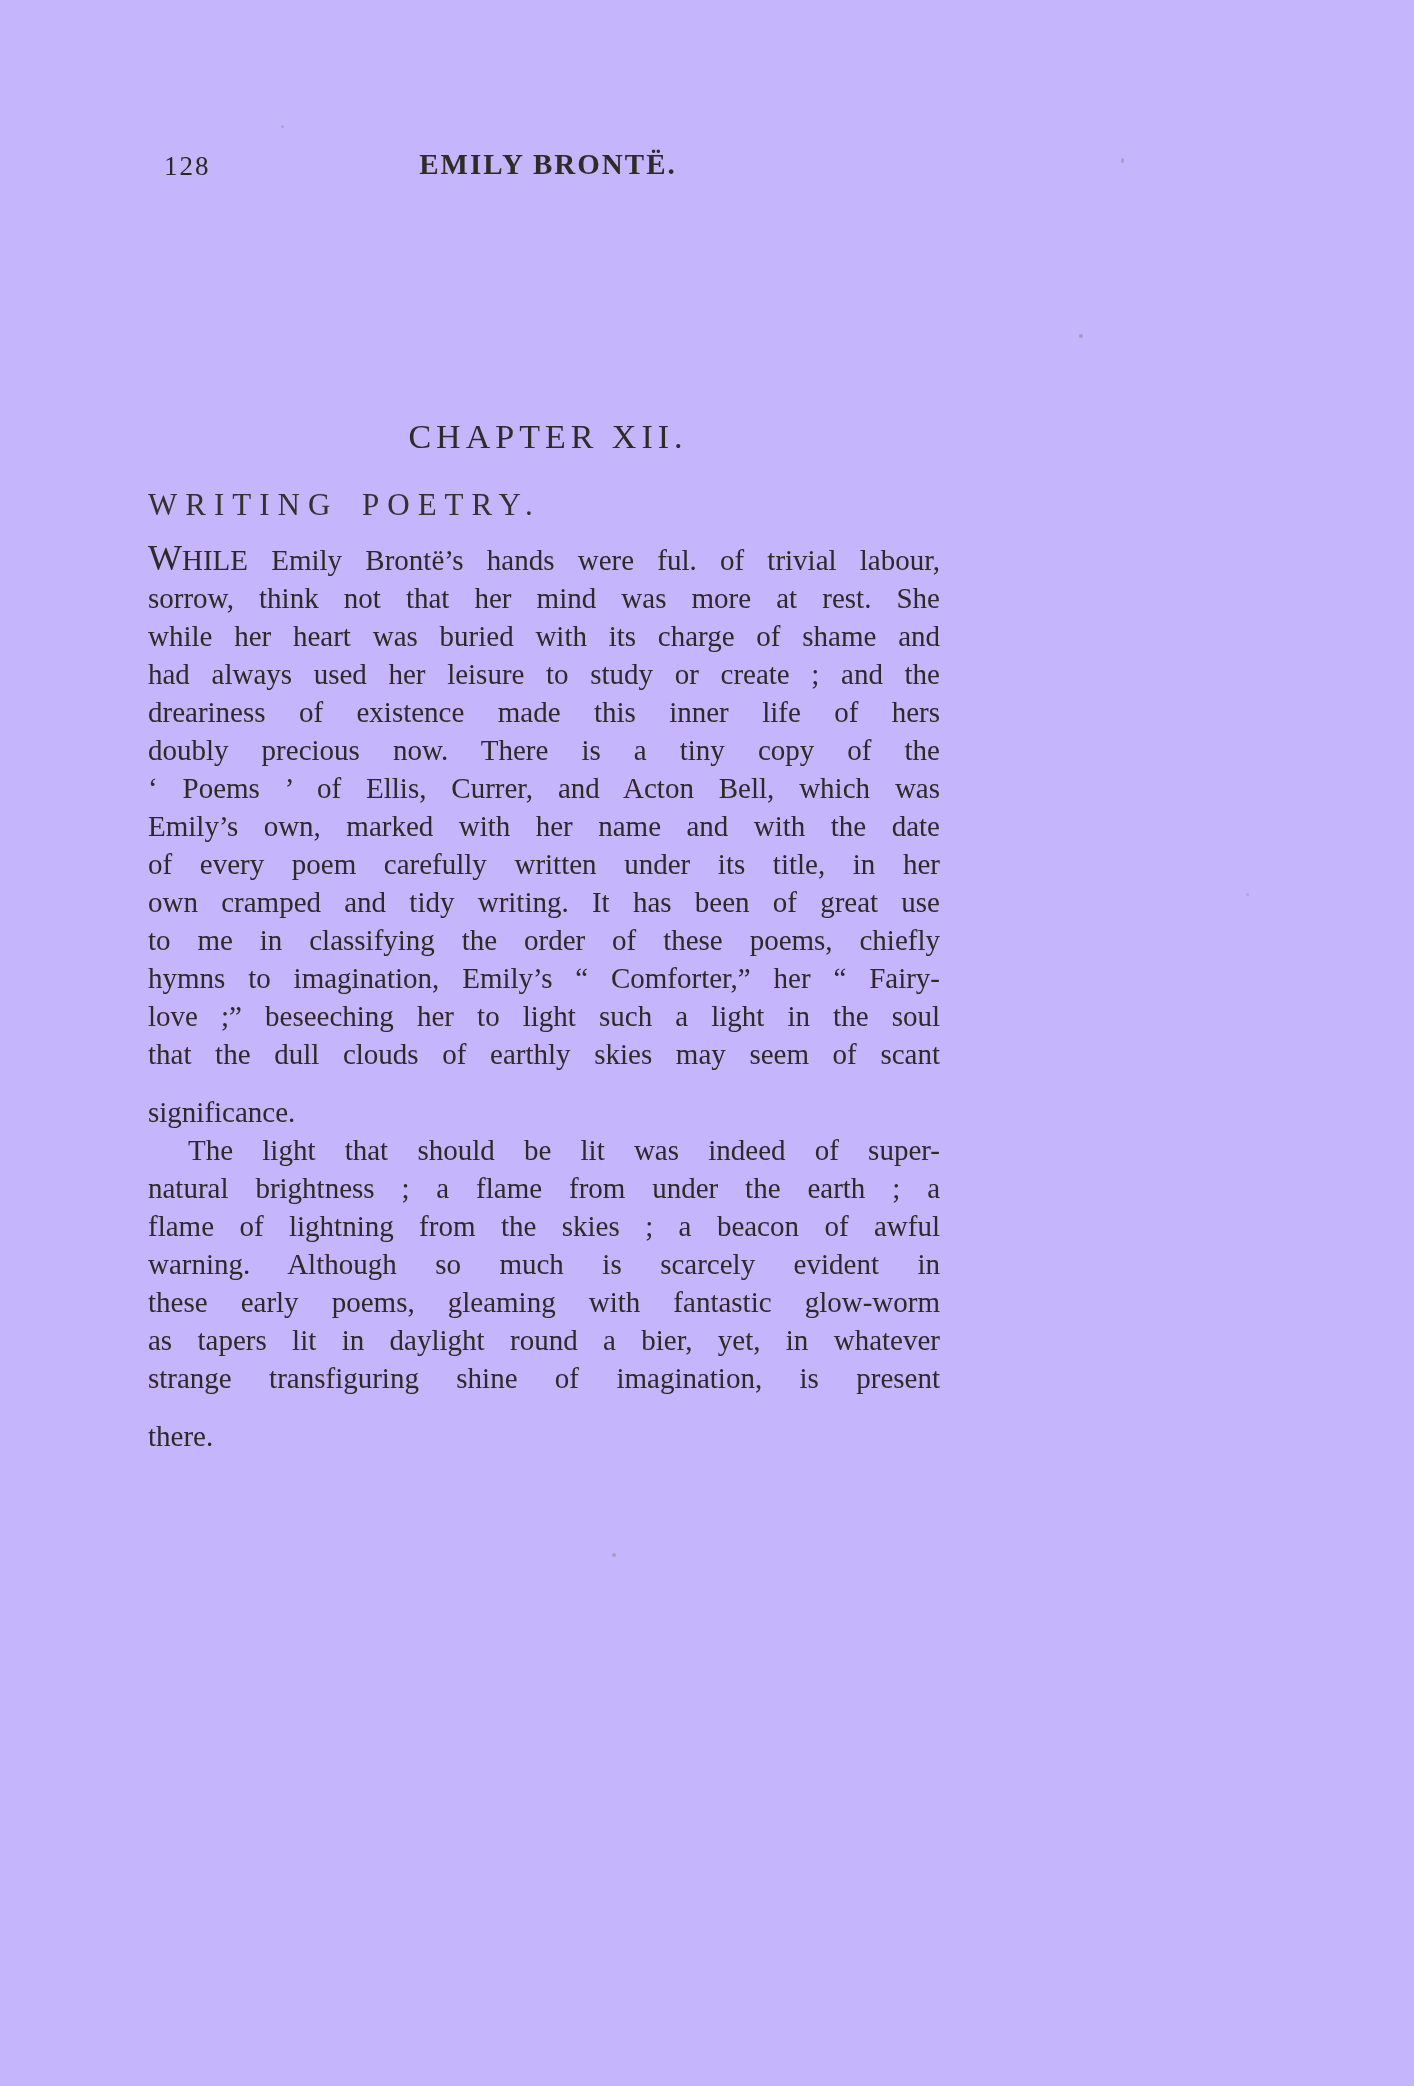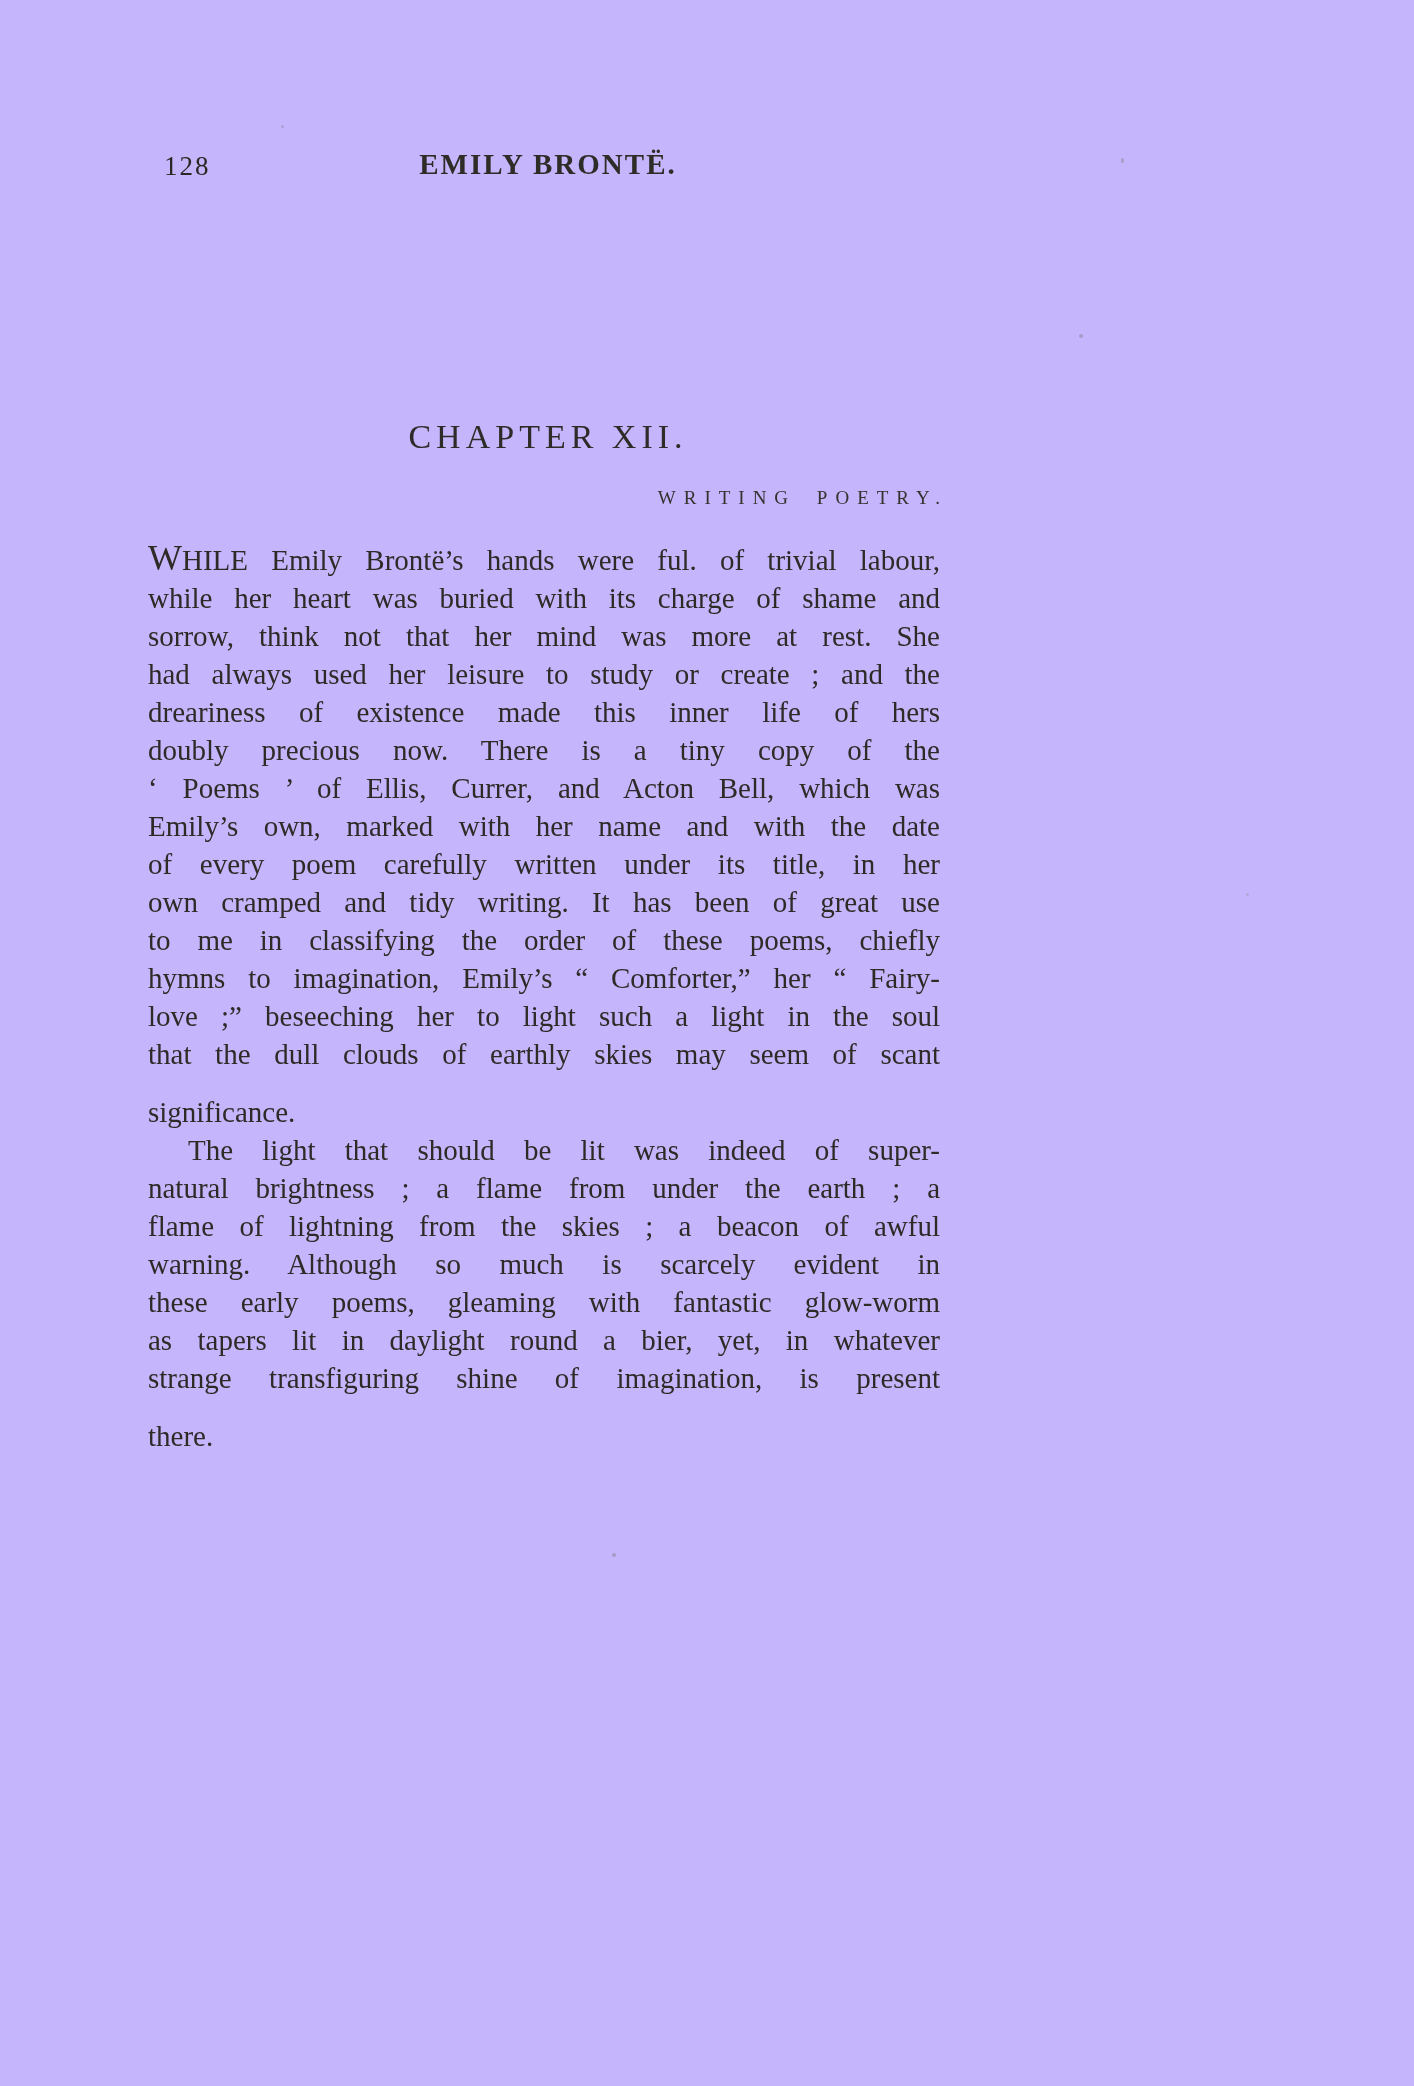--- a/index.html
+++ b/index.html
@@ -55,22 +55,22 @@
     text-align: center;
     font-size: 34px;
     letter-spacing: 5px;
     color: #2e2c28;
   }
   .section-heading {
     position: absolute;
     top: 487px;
     left: 148px;
     width: 800px;
-    text-align: right;
-    font-size: 19px;
+    text-align: left;
+    font-size: 31px;
     letter-spacing: 8px;
     word-spacing: 8px;
     color: #34322d;
   }
 
   
   .body-text {
     position: absolute;
     top: 540px;
     left: 148px;
@@ -123,22 +123,22 @@
     <span class="running-header">EMILY BRONTË.</span>
   </div>
 
   <div class="chapter-heading">CHAPTER XII.</div>
 
   <div class="section-heading">WRITING POETRY.</div>
 
   <div class="body-text">
     <div class="para opening">
         <div class="line">WHILE Emily Brontë’s hands were ful. of trivial labour,</div>
+        <div class="line">sorrow, think not that her mind was more at rest.  She</div>
         <div class="line">while her heart was buried with its charge of shame and</div>
-        <div class="line">sorrow, think not that her mind was more at rest.  She</div>
         <div class="line">had always used her leisure to study or create ; and the</div>
         <div class="line">dreariness of existence made this inner life of hers</div>
         <div class="line">doubly precious now.  There is a tiny copy of the</div>
         <div class="line">‘ Poems ’ of Ellis, Currer, and Acton Bell, which was</div>
         <div class="line">Emily’s own, marked with her name and with the date</div>
         <div class="line">of every poem carefully written under its title, in her</div>
         <div class="line">own cramped and tidy writing.  It has been of great use</div>
         <div class="line">to me in classifying the order of these poems, chiefly</div>
         <div class="line">hymns to imagination, Emily’s “ Comforter,” her “ Fairy-</div>
         <div class="line">love ;” beseeching her to light such a light in the soul</div>

